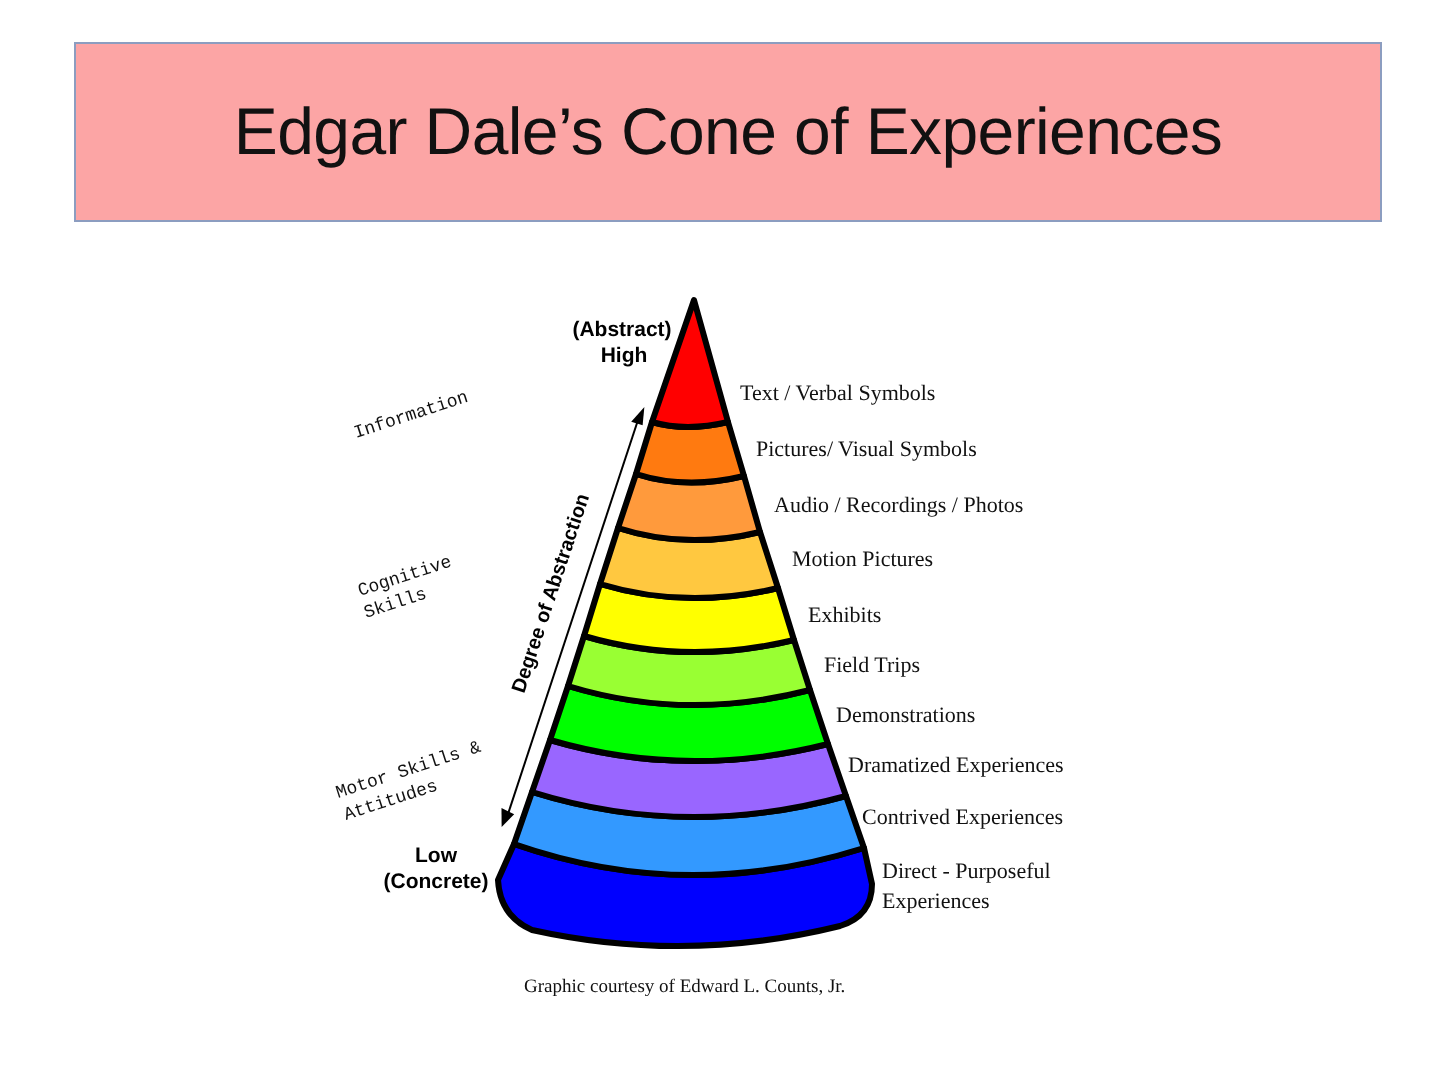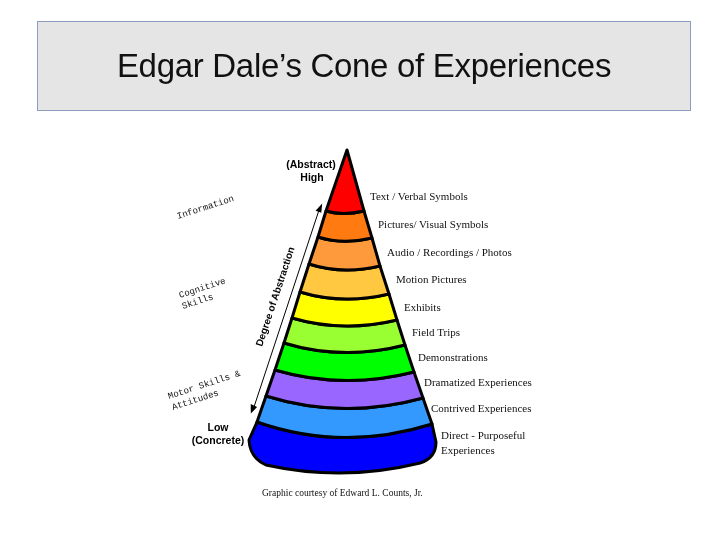--- a/index.html
+++ b/index.html
@@ -1,19 +1,19 @@
 <!DOCTYPE html>
 <html><head>
   <meta charset="utf-8">
   <style>
     html, body { margin: 0; padding: 0; background: #ffffff; }
     body { width: 728px; height: 546px; position: relative; overflow: hidden; font-family: "Liberation Sans", sans-serif; }
     .title-box {
       position: absolute; left: 37px; top: 21px; width: 654px; height: 90px;
-      background: #e5e5e5; border: 1px solid #8C9DC0; box-sizing: border-box;
+      background: #fca5a5; border: 1px solid #8C9DC0; box-sizing: border-box;
       display: flex; align-items: center; justify-content: center;
     }
     .title-text { font-family: "Liberation Sans", sans-serif; font-size: 33px; color: #111; letter-spacing: -0.3px; }
     svg.cone { position: absolute; left: 0; top: 0; }
     .serif { font-family: "Liberation Serif", serif; fill: #111; }
     .bold-sans { font-family: "Liberation Sans", sans-serif; font-weight: bold; fill: #000; }
     .mono { font-family: "Liberation Mono", monospace; fill: #111; }
   </style>
 </head>
 <body>

